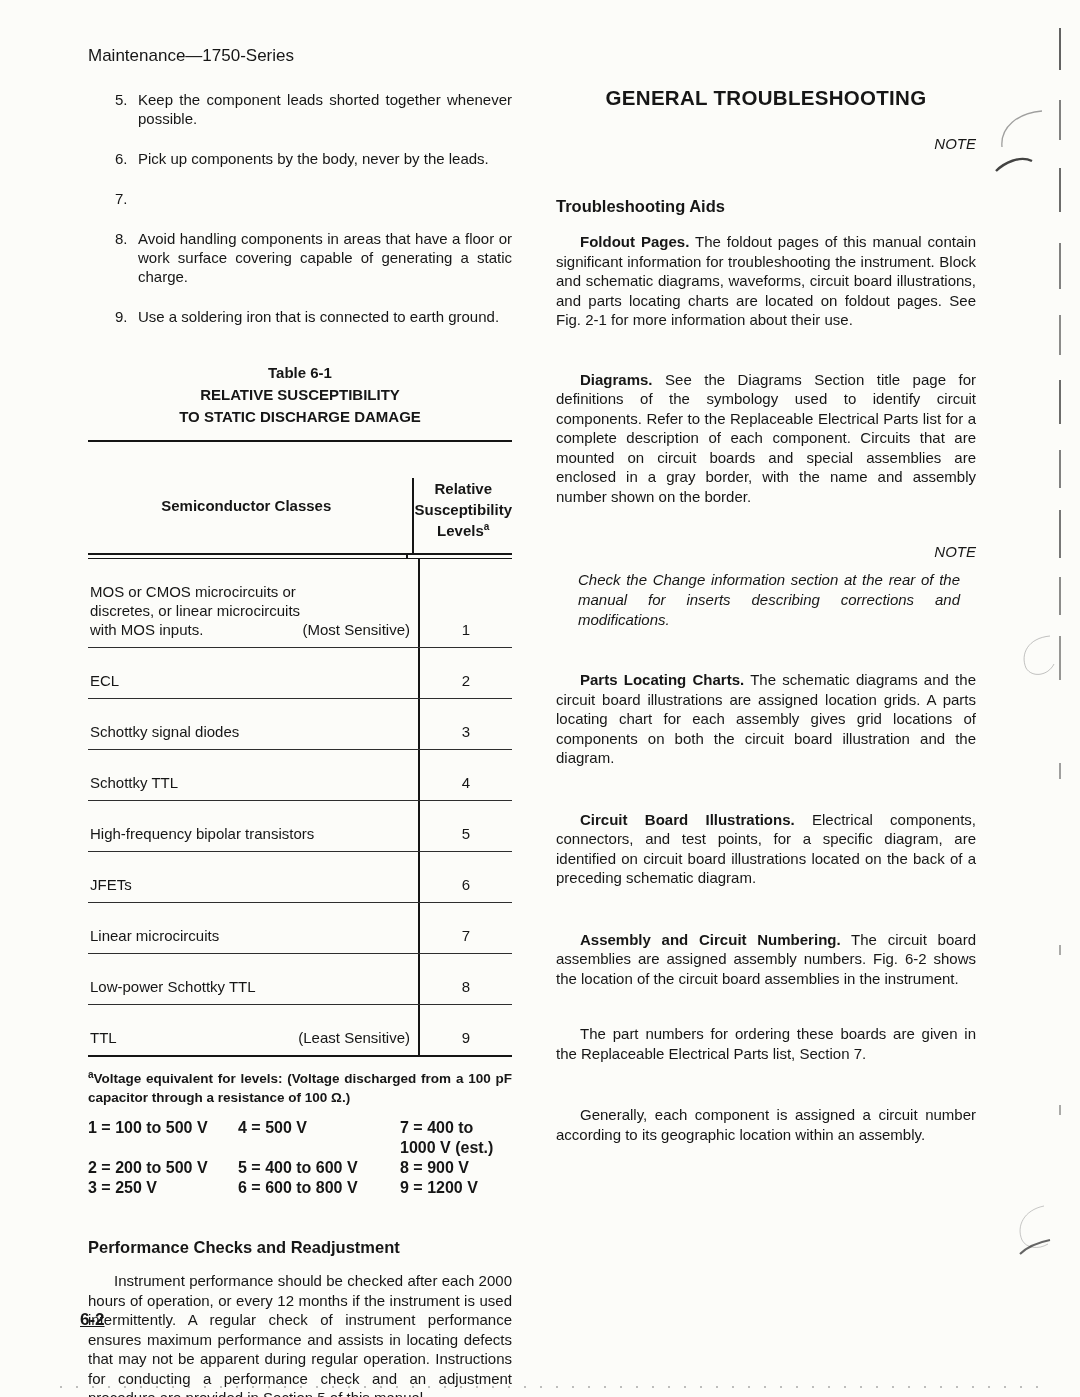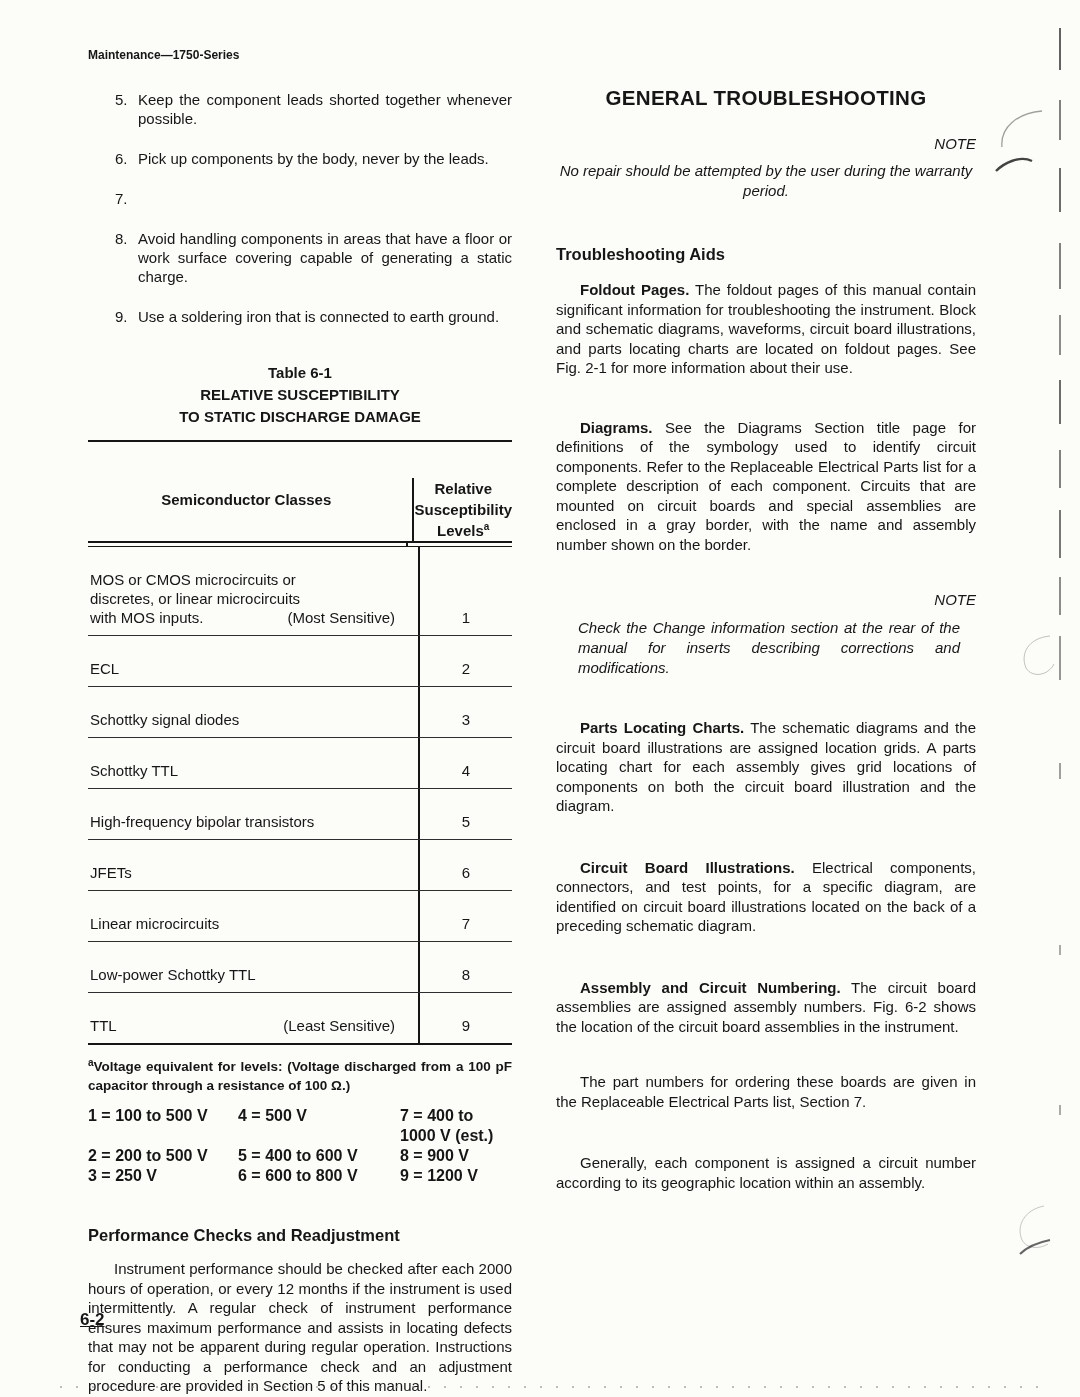--- a/index.html
+++ b/index.html
@@ -3,44 +3,44 @@
 <meta charset="utf-8">
 <style>
   html,body { margin:0; padding:0; }
   body {
     width:1080px; height:1397px; position:relative;
     background:#fcfcf9; color:#161616;
     font-family:"Liberation Sans", sans-serif;
     font-size:15px; line-height:19px;
     overflow:hidden;
   }
-  .doc-header { position:absolute; left:88px; top:46px; font-weight:bold; font-size:12px; }
+  .doc-header { position:absolute; left:88px; top:46px; font-weight:normal; font-size:17px; }
 
   .col-left  { position:absolute; left:88px;  top:90px; width:424px; }
   .col-right { position:absolute; left:556px; top:88px; width:420px; }
 
   
   .list-item { display:flex; margin-bottom:21px; }
   .num { flex:0 0 23px; margin-left:27px; }
   .item-text { flex:1; text-align:justify; }
 
   
   .tbl-caption { text-align:center; font-weight:bold; margin-top:36px; line-height:22px; }
   .tbl { margin-top:12px; border-top:2px solid #151515; border-bottom:2px solid #151515; }
   .trow { display:flex; }
   .cl { width:318px; position:relative; padding:23px 10px 8px 2px; }
   .cr { flex:1; border-left:2px solid #151515; display:flex; align-items:flex-end; justify-content:center; padding-bottom:8px; }
   .thead { min-height:74px; }
   .thead .cl { display:flex; align-items:center; justify-content:center; font-weight:bold; text-align:center; }
-  .thead .cr { font-weight:bold; text-align:center; line-height:21px; padding-bottom:0;margin-top:36px; }
+  .thead .cr { font-weight:bold; text-align:center; line-height:21px; padding-bottom:12px;margin-top:36px; }
   .dbl { border-top:2px solid #151515; border-bottom:1px solid #151515; height:3px; position:relative; }
   .dbl::after { content:""; position:absolute; left:318px; top:-2px; bottom:-1px; width:2px; background:#151515; }
   .sep { border-top:1px solid #2e2e2e; }
   .pre { white-space:pre-line; }
-  .tag { position:absolute; right:23px; bottom:8px; }
+  .tag { position:absolute; right:8px; bottom:8px; }
   sup { font-size:10px; line-height:0; vertical-align:super; font-weight:bold; }
 
   .footnote { margin:13px 0 0 0; font-weight:bold; font-size:13.5px; line-height:18.5px; text-align:justify; }
   .legend { margin-top:11px; display:grid; grid-template-columns:150px 162px 1fr; font-weight:bold; font-size:16px; line-height:20px; }
 
   .subhead { font-size:16.5px; font-weight:bold; margin:40px 0 0 0; }
   .body-para { margin:14px 0 0 0; text-align:justify; text-indent:26px; line-height:19.5px; }
 
   
   .main-title { font-size:20.5px; font-weight:bold; text-align:center; margin:0; letter-spacing:0.3px; }
@@ -157,21 +157,20 @@
   </div>
 
   <h2 class="subhead">Performance Checks and Readjustment</h2>
   <p class="body-para">Instrument performance should be checked after each 2000 hours of operation, or every 12 months if the instrument is used intermittently. A regular check of instrument performance ensures maximum performance and assists in locating defects that may not be apparent during regular operation. Instructions for conducting a performance check and an adjustment procedure are provided in Section 5 of this manual.</p>
 </div>
 
 <div class="col-right">
   <h1 class="main-title">GENERAL TROUBLESHOOTING</h1>
 
   <div class="note-label">NOTE</div>
-  <div class="note-center">No repair should be attempted by the user during the warranty period.</div>
 
   <h2 class="r-subhead">Troubleshooting Aids</h2>
 
   <p class="para"><b>Foldout Pages.</b> <span>The foldout pages of this manual contain significant information for troubleshooting the instrument. Block and schematic diagrams, waveforms, circuit board illustrations, and parts locating charts are located on foldout pages. See Fig. 2-1 for more information about their use.</span></p>
 
   <p class="para" style="margin-top:40px"><b>Diagrams.</b> <span>See the Diagrams Section title page for definitions of the symbology used to identify circuit components. Refer to the Replaceable Electrical Parts list for a complete description of each component. Circuits that are mounted on circuit boards and special assemblies are enclosed in a gray border, with the name and assembly number shown on the border.</span></p>
 
   <div class="note-label" style="margin-top:36px">NOTE</div>
   <p class="note-just">Check the Change information section at the rear of the manual for inserts describing corrections and modifications.</p>
 

